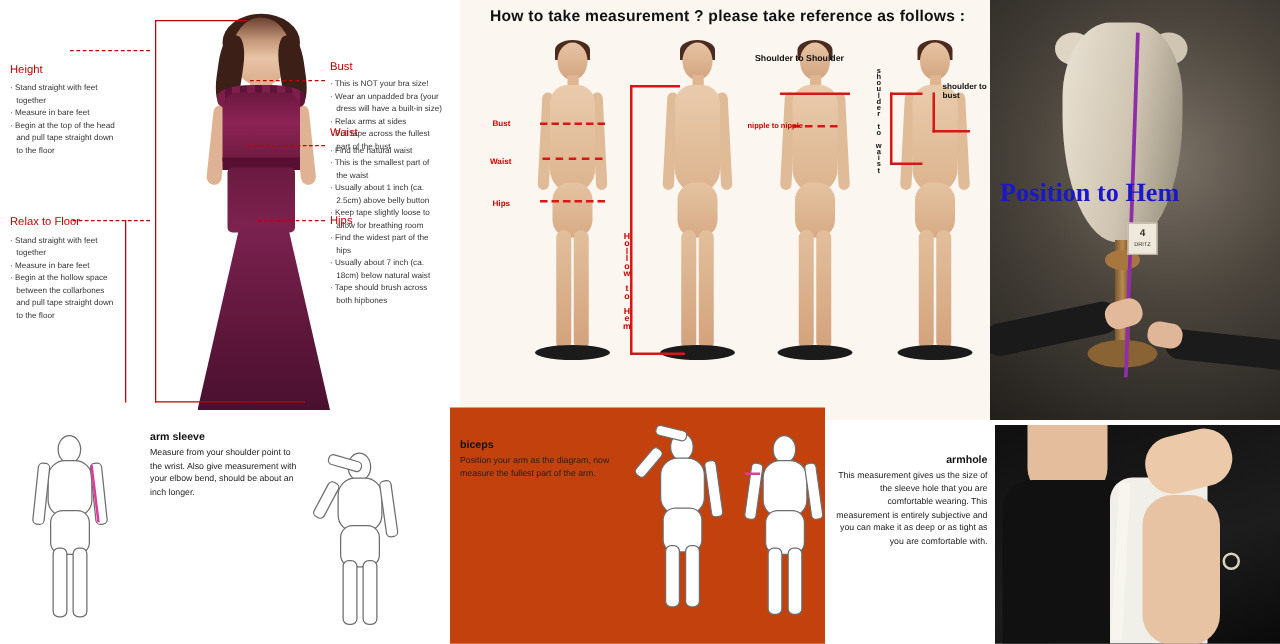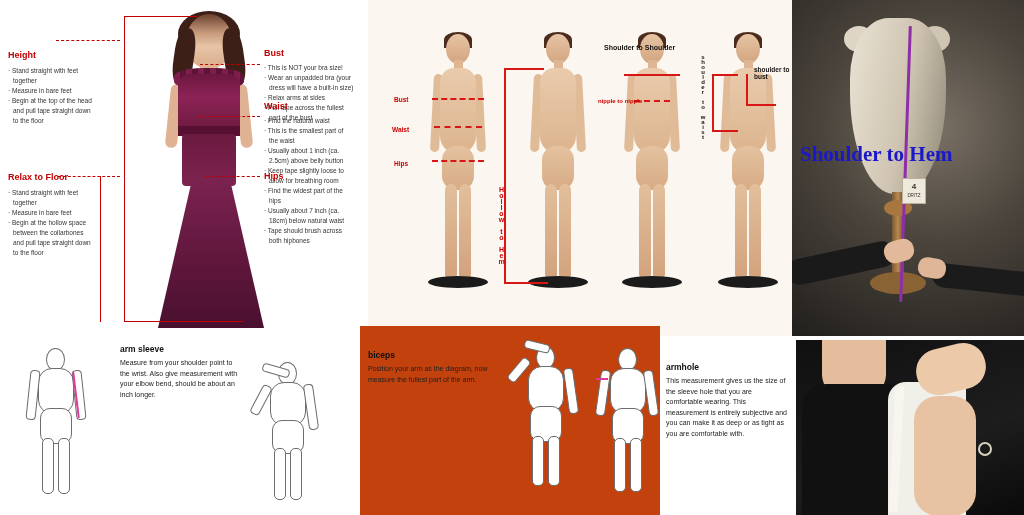--- a/index.html
+++ b/index.html
@@ -12,21 +12,21 @@
   }
   .page{position:relative;width:1024px;height:515px;}
 
   
   .abs{position:absolute;}
   .red{color:#cc0000;}
   .bold{font-weight:bold;}
 
   
   #panel-gown{left:0;top:0;width:368px;height:336px;background:#fff;overflow:hidden;}
-  #panel-gown .lbl-title{font-size:9px;font-weight:bold;color:#c00000;}
+  #panel-gown .lbl-title{font-size:9px;font-weight:normal;color:#c00000;}
   #panel-gown .bullets{font-size:6.5px;color:#333;line-height:1.55;}
   #panel-gown .bullets div{white-space:nowrap;}
 
   .gown-wrap{position:absolute;left:152px;top:14px;width:118px;height:310px;}
   .gown-head{position:absolute;left:34px;top:0;width:46px;height:54px;border-radius:50% 50% 45% 45%;
       background:linear-gradient(#6b4030,#c69a7b 35%,#e8c4a6 60%,#d8ab8c);}
   .gown-hair{position:absolute;left:26px;top:-3px;width:62px;height:46px;border-radius:50%;
       background:#3c2018;}
   .gown-hair2{position:absolute;left:22px;top:14px;width:20px;height:58px;border-radius:40%;
       background:#3c2018;transform:rotate(8deg);}
@@ -207,20 +207,21 @@
         <div><span style="margin-left:5px">hips</span></div>
         <div>· <span>Usually about 7 inch (ca.</span></div>
         <div><span style="margin-left:5px">18cm) below natural waist</span></div>
         <div>· <span>Tape should brush across</span></div>
         <div><span style="margin-left:5px">both hipbones</span></div>
       </div>
     </div>
   </div>
 
   <div class="abs" id="panel-manq">
+    <div class="abs hdr" style="left:24px;top:6px;">How to take measurement ?  please take reference as follows :</div>
 
     <div class="mq" style="left:58px;top:34px;">
       <div class="arml"></div>
       <div class="armr"></div>
       <div class="hairm"></div>
       <div class="head"></div>
       <div class="neck"></div>
       <div class="torso"></div>
       <div class="hipm"></div>
       <div class="legl"></div>
@@ -299,21 +300,21 @@
     <div class="form-foot"></div>
     <div class="form-tape"></div>
     <div class="form-tag">
       <div style="margin-top:3px;font-weight:bold;font-size:8px;">4</div>
       <div style="font-size:4.5px;margin-top:2px;">DRITZ</div>
     </div>
     <div class="form-arm1"></div>
     <div class="form-hand1"></div>
     <div class="form-arm2"></div>
     <div class="form-hand2"></div>
-    <div id="shoulder-hem-text">Shoulder to Hem</div>
+    <div id="shoulder-hem-text">Position to Hem</div>
   </div>
 
   <div class="abs grid-bg" id="panel-arm">
 
     <div class="sketch" style="left:20px;top:10px;width:70px;height:150px;">
       <div class="sk-head" style="left:26px;top:2px;"></div>
       <div class="sk-body" style="left:18px;top:22px;width:34px;height:44px;border-radius:14px;"></div>
       <div class="sk-body" style="left:20px;top:62px;width:30px;height:34px;border-radius:10px;"></div>
       <div class="sk-body" style="left:22px;top:92px;width:10px;height:54px;border-radius:5px;"></div>
       <div class="sk-body" style="left:38px;top:92px;width:10px;height:54px;border-radius:5px;"></div>
@@ -362,21 +363,21 @@
       <div class="sk-body" style="left:22px;top:62px;width:30px;height:34px;border-radius:10px;"></div>
       <div class="sk-body" style="left:24px;top:92px;width:10px;height:52px;border-radius:5px;"></div>
       <div class="sk-body" style="left:40px;top:92px;width:10px;height:52px;border-radius:5px;"></div>
       <div class="sk-body" style="left:8px;top:24px;width:8px;height:44px;border-radius:4px;transform:rotate(8deg);"></div>
       <div class="sk-body" style="left:56px;top:24px;width:8px;height:44px;border-radius:4px;transform:rotate(-8deg);"></div>
       <div class="pinkline" style="left:6px;top:32px;width:12px;height:2px;"></div>
     </div>
   </div>
 
   <div class="abs grid-bg" id="panel-armhole">
-    <div class="abs" style="left:6px;top:26px;width:124px;">
+    <div class="abs" style="left:6px;top:26px;width:124px;text-align:right;">
       <div class="ftitle">armhole</div>
       <div class="ftext" style="margin-top:4px;">This measurement gives us the size of the sleeve hole that you are comfortable wearing. This measurement is entirely subjective and you can make it as deep or as tight as you are comfortable with.</div>
     </div>
   </div>
 
   <div class="abs" id="panel-photo">
     <div class="ph-bg"></div>
     <div class="ph-neck"></div>
     <div class="ph-shirt"></div>
     <div class="ph-shoulder"></div>

